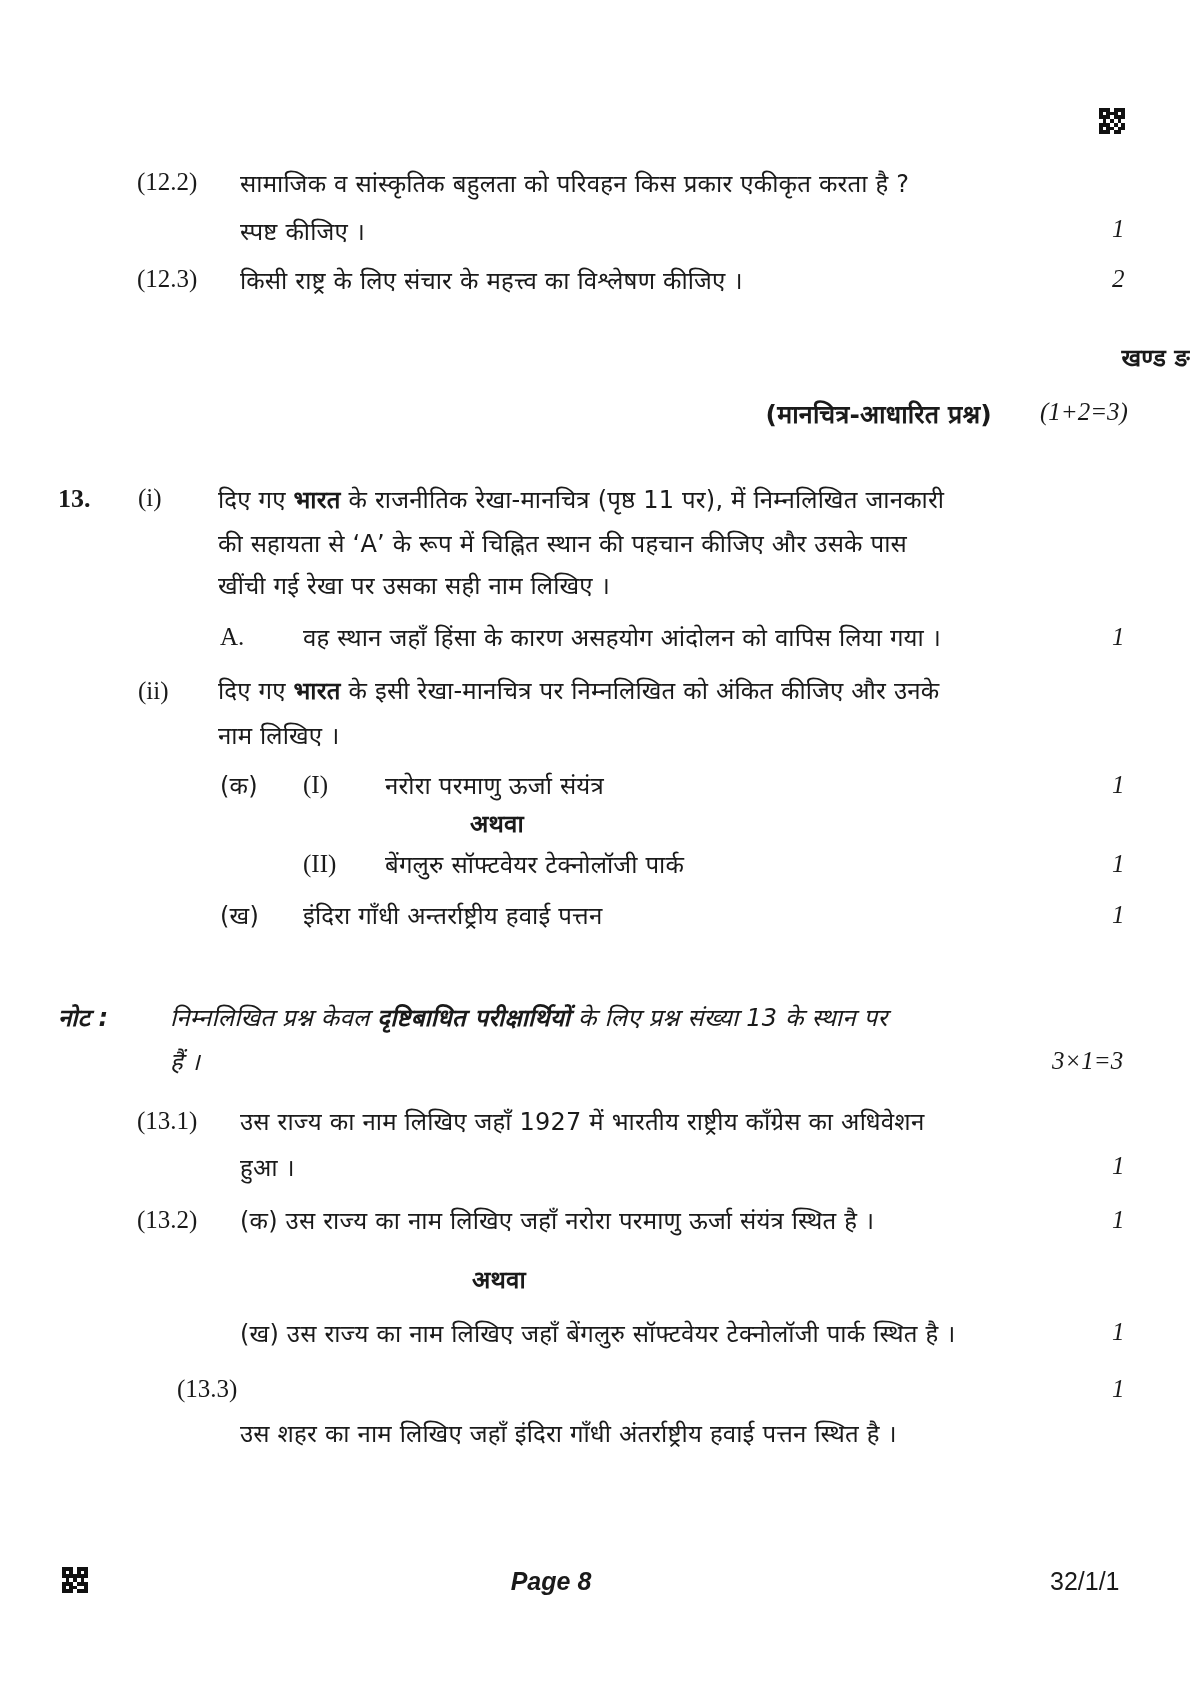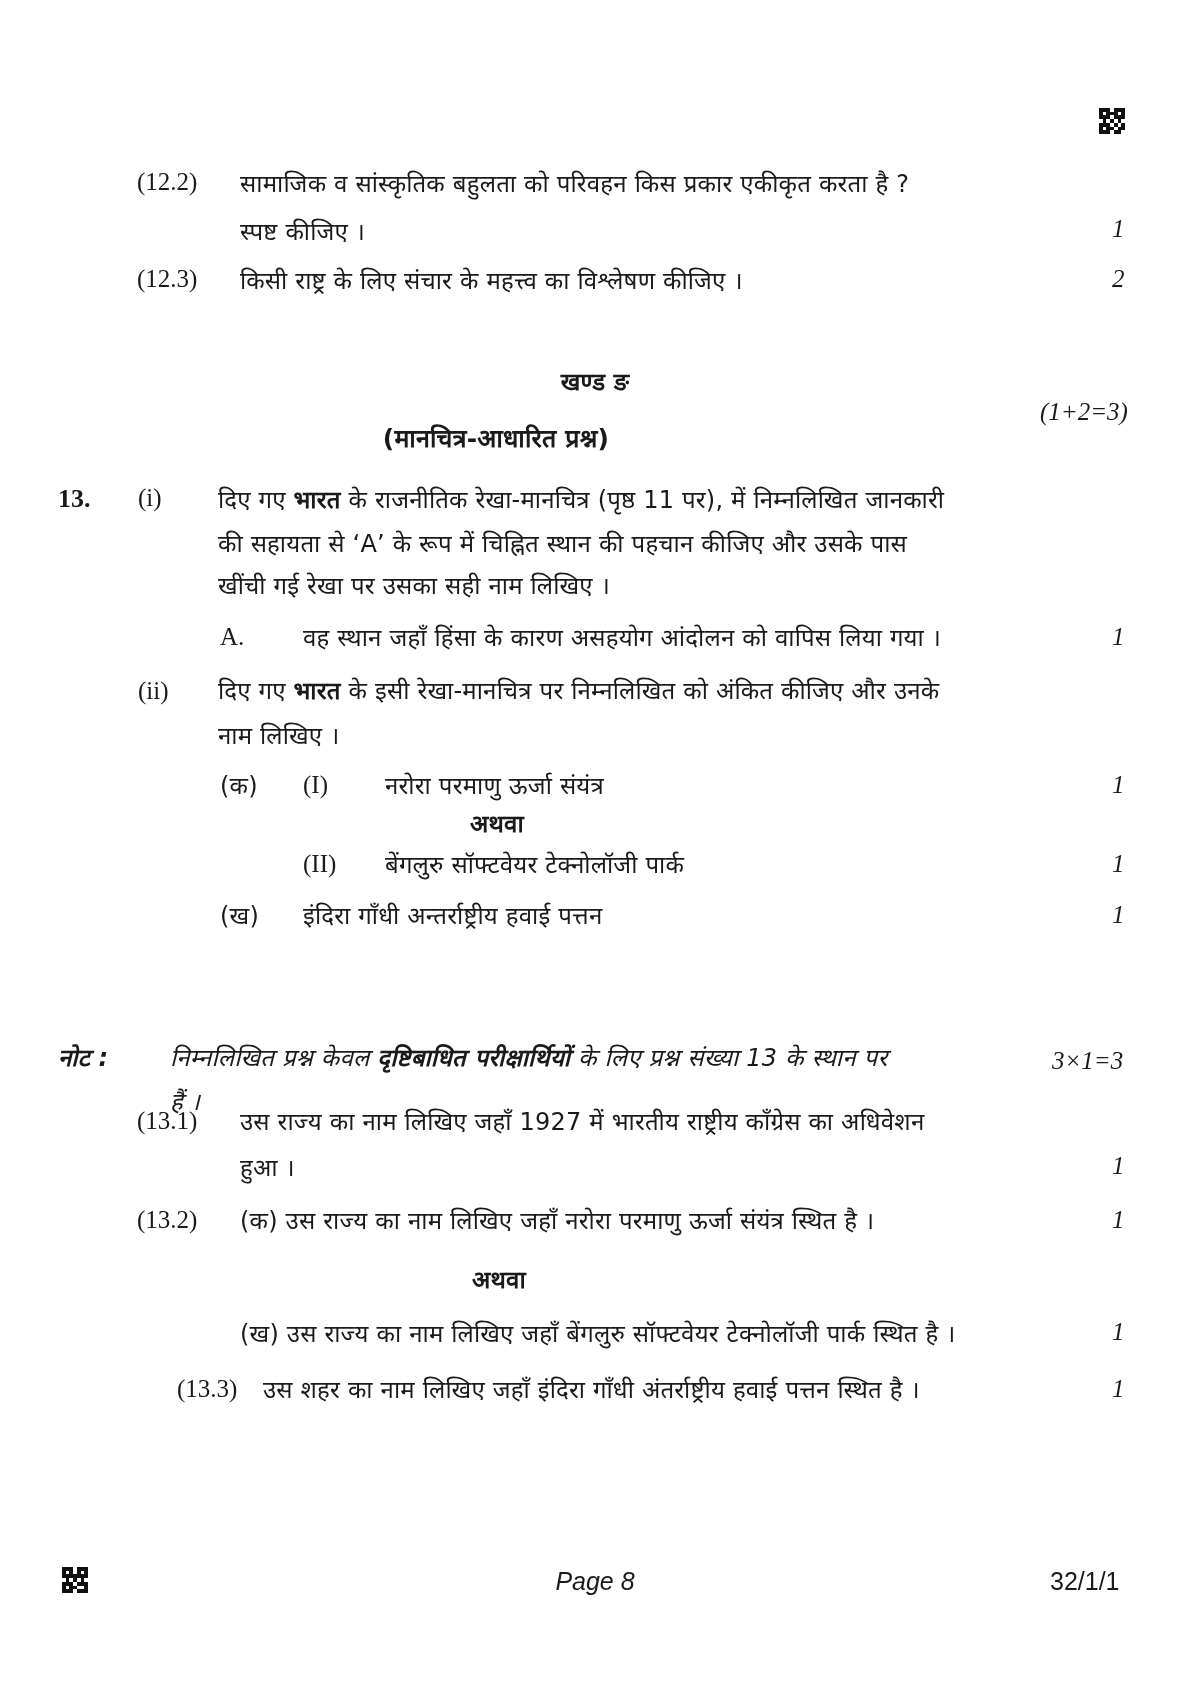--- a/index.html
+++ b/index.html
@@ -3,27 +3,27 @@
 <meta charset="utf-8">
 <style>
   html, body { margin: 0; padding: 0; background: #ffffff; }
   body { width: 1190px; height: 1683px; position: relative; overflow: hidden;
          font-family: "DejaVu Serif", serif; color: #1a1a1a; }
   .abs { position: absolute; }
   .num { position: absolute; font-family: "Liberation Serif", serif; font-size: 25px; }
   .mark { position: absolute; left: 1112px; font-family: "Liberation Serif", serif; font-style: italic; font-size: 25px; }
   .txt { position: absolute; font-family: "DejaVu Sans", sans-serif; font-size: 24px; letter-spacing: 0.2px; }
   .bold { font-weight: bold; }
-  .ital { font-style: italic; margin-top: 40px; }
+  .ital { font-style: italic; }
   .qr { position: absolute; width: 26px; height: 26px; display: grid;
         grid-template-columns: repeat(7, 1fr); grid-template-rows: repeat(7, 1fr); }
   .qr span { background: #111; }
   .qr span.w { background: transparent; }
   .footer-text { position: absolute; font-family: "Liberation Sans", sans-serif; font-size: 25px; }
-  .center { text-align: center; margin-top: 24px; }
+  .center { text-align: right; }
 </style>
 </head>
 <body>
 
 <div class="qr" style="left:1099px; top:108px;">
   <span></span>
     <span></span>
     <span></span>
     <span class="w"></span>
     <span></span>
@@ -130,21 +130,21 @@
 <div class="mark" style="top:1152px;">1</div>
 
 <div class="num" style="left:137px; top:1206px;">(13.2)</div>
 <div class="txt" style="left:240px; top:1203px;">(क) उस राज्य का नाम लिखिए जहाँ नरोरा परमाणु ऊर्जा संयंत्र स्थित है ।</div>
 <div class="mark" style="top:1206px;">1</div>
 <div class="txt bold" style="left:472px; top:1262px;">अथवा</div>
 <div class="txt" style="left:240px; top:1316px;">(ख) उस राज्य का नाम लिखिए जहाँ बेंगलुरु सॉफ्टवेयर टेक्नोलॉजी पार्क स्थित है ।</div>
 <div class="mark" style="top:1318px;">1</div>
 
 <div class="num" style="left:137px; top:1375px;margin-left:40px;">(13.3)</div>
-<div class="txt" style="left:240px; top:1372px;margin-left:23px;">उस शहर का नाम लिखिए जहाँ इंदिरा गाँधी अंतर्राष्ट्रीय हवाई पत्तन स्थित है ।</div>
+<div class="txt" style="left:240px; top:1416px;">उस शहर का नाम लिखिए जहाँ इंदिरा गाँधी अंतर्राष्ट्रीय हवाई पत्तन स्थित है ।</div>
 <div class="mark" style="top:1375px;">1</div>
 
 <div class="qr" style="left:62px; top:1567px;">
   <span></span>
     <span></span>
     <span></span>
     <span class="w"></span>
     <span></span>
     <span></span>
     <span></span>
@@ -184,14 +184,14 @@
     <span class="w"></span>
     <span></span>
   <span></span>
     <span></span>
     <span></span>
     <span class="w"></span>
     <span></span>
     <span></span>
     <span></span>
 </div>
-<div class="footer-text" style="left:0; width:1190px; top:1567px; text-align:center; font-style:italic;">Page 8</div>
+<div class="footer-text" style="left:0; width:1102px; top:1567px; text-align:center; font-style:italic;font-weight:bold;">Page 8</div>
 <div class="footer-text" style="left:1050px; top:1567px;">32/1/1</div>
 
 </body></html>

